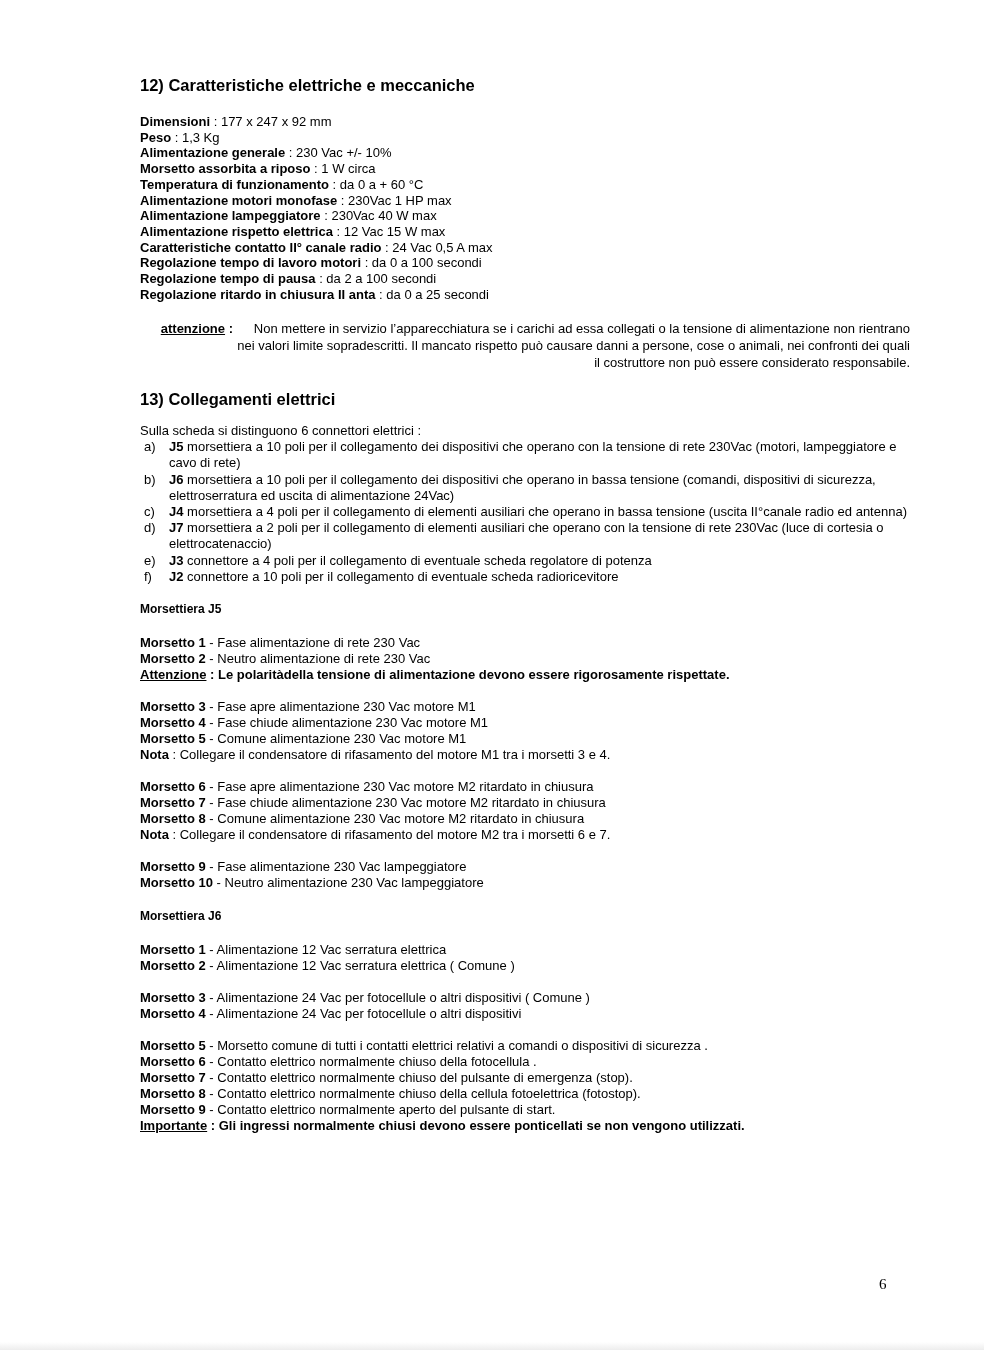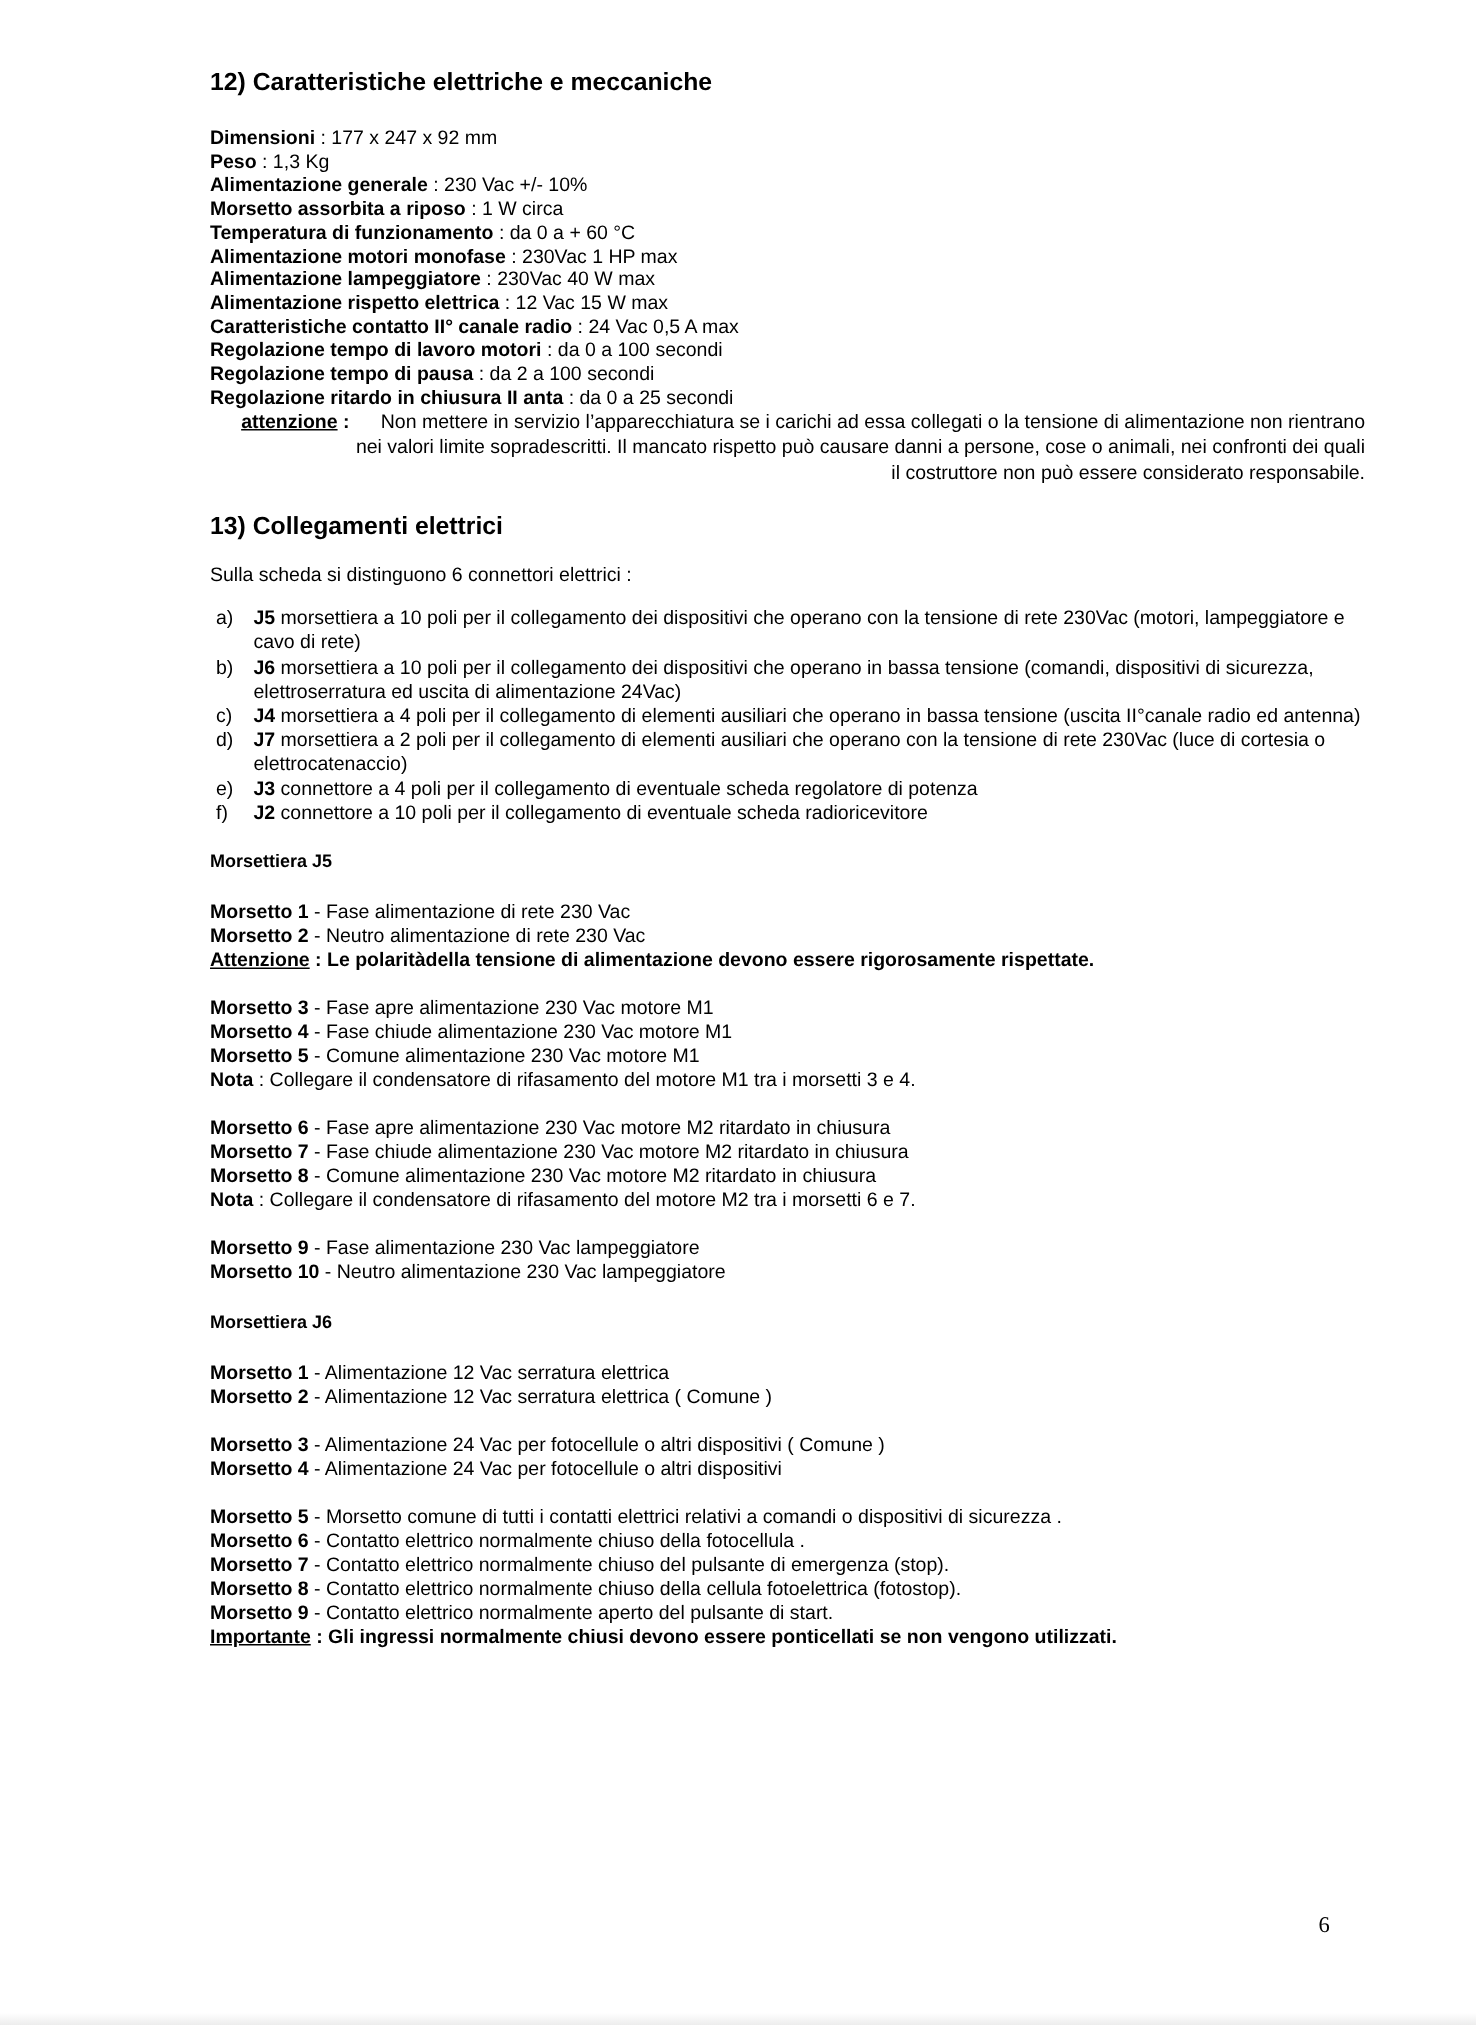--- a/index.html
+++ b/index.html
@@ -6,35 +6,35 @@
   html, body { background: #ffffff; }
   body {
     width: 984px; height: 1350px;
     font-family: "Liberation Sans", "DejaVu Sans", sans-serif;
     color: #000;
     position: relative;
     overflow: hidden;
   }
   .page { position: relative; width: 984px; height: 1350px; background: #fff; }
   .content {
-    padding: 45px 74px 0 140px;
+    padding: 75px 74px 0 140px;
     font-size: 13px;
     line-height: 16px;
   }
   .b { font-weight: bold; }
   .u { text-decoration: underline; }
   h1 { font-size: 16.5px; font-weight: bold; margin: 0 0 19px 0; line-height: 20px; }
   h2 { font-size: 12px; font-weight: bold; margin: 0 0 16px 0; line-height: 19px; }
-  .spec-block { margin-bottom: 1px; }
+  .spec-block { margin-bottom: 19px; }
   .spec-block .ln { line-height: 15.7px; }
   .attn-row { display: flex; margin-bottom: 17px; text-align: right; }
   .attn-label { flex: 0 0 93px; white-space: nowrap; }
   .attn-text { flex: 1; line-height: 16.9px; }
   .s13-heading { margin-bottom: 14px; }
-  .intro { margin-bottom: 13px; }
+  .intro { }
   .conn-list { margin-bottom: 15px; }
   .conn-item { display: flex; line-height: 16.2px; }
   .conn-letter { flex: 0 0 25px; margin-left: 4px; }
   .conn-text { flex: 1; }
   .group { margin-bottom: 16px; }
   .group .ln { line-height: 16px; }
   .page-number {
     position: absolute;
     top: 1276px; left: 879px;
     font-family: "Liberation Serif", "DejaVu Serif", serif;

